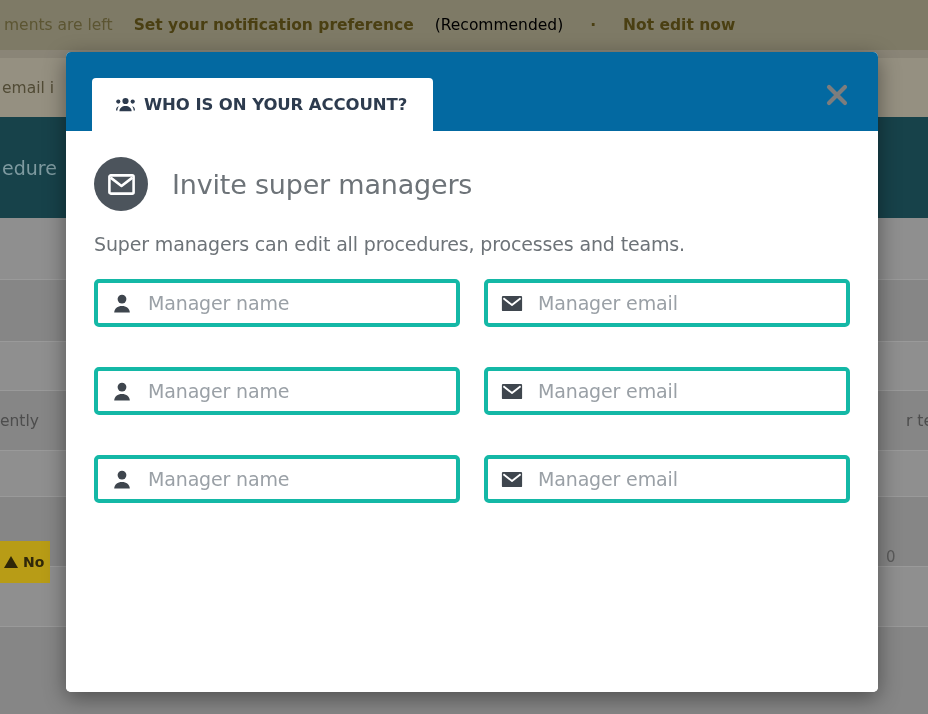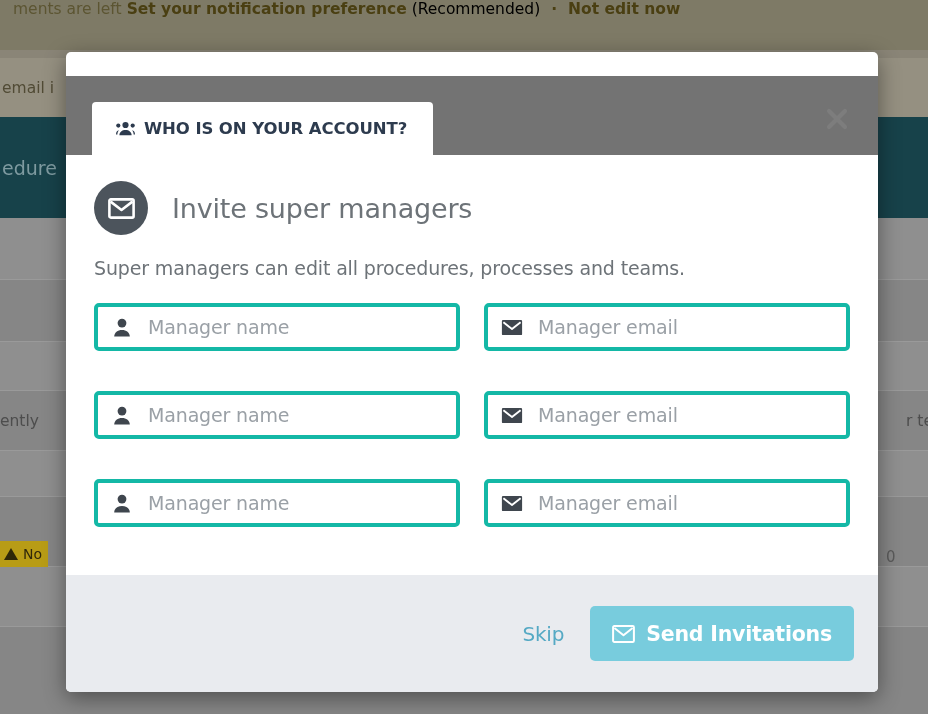--- a/index.html
+++ b/index.html
@@ -25,24 +25,25 @@
 
   .bg-banner {
     position: absolute;
     left: 0; top: 0;
     width: 928px;
     height: 50px;
     background: #7e7a66;
     color: #4f4415;
     font-size: 15.5px;
     display: flex;
-    align-items: flex-start;
-    padding-left: 13px;
+    align-items: center;
+    padding-left: 4px;
     box-sizing: border-box;
     white-space: nowrap;
+    gap: 16px;
   }
   .bg-banner .plain { color: #5c5532; }
   .bg-banner .bold  { color: #4a3f12; font-weight: bold; }
   .bg-banner .dim   { color: #000000; }
   .bg-banner .sep   { color: #4a3f12; font-weight: bold; padding: 0 6px; }
   .bg-banner span { margin-right: 5px; }
 
   .bg-strip-top {
     position: absolute;
     left: 0; top: 50px;
@@ -90,25 +91,25 @@
     align-items: center;
     white-space: nowrap;
   }
   .bg-row.light { background: #8f8f8f; }
   .bg-row.dark  { background: #868686; }
 
   .bg-warnbadge {
     position: absolute;
     left: 0;
     top: 541px;
-    height: 26px;
+    height: 42px;
     background: #b89c16;
     color: #30280a;
     font-size: 14px;
-    font-weight: normal;
+    font-weight: bold;
     display: flex;
     align-items: center;
     padding: 0 6px 0 4px;
     box-sizing: border-box;
     white-space: nowrap;
   }
   .bg-warnbadge .tri {
     display: inline-block;
     width: 0; height: 0;
     border-left: 7px solid transparent;
@@ -137,23 +138,22 @@
     border-radius: 5px;
     box-shadow: 0 6px 22px rgba(0,0,0,0.42);
     overflow: hidden;
     display: flex;
     flex-direction: column;
   }
 
   .modal-header {
     position: relative;
     height: 79px;
-    background: #737373;
+    background: #0369a1;
     flex: 0 0 auto;
-    margin-top: 24px;
   }
   .tab {
     position: absolute;
     left: 26px;
     top: 26px;
     height: 53px;
     background: #ffffff;
     border-top-left-radius: 4px;
     border-top-right-radius: 4px;
     display: flex;
@@ -442,26 +442,14 @@
             <rect x="0.9" y="0.9" width="20.2" height="15.2" rx="1.2" fill="#3f464e"></rect>
             <path d="M2.4 3.2 L11 10 L19.6 3.2" fill="none" stroke="#ffffff" stroke-width="1.9" stroke-linejoin="round"></path>
           </svg>
         </span>
         <input type="text" placeholder="Manager email" style="">
       </div>
 
     </div>
   </div>
 
-  <div class="modal-footer">
-    <a class="skip-link">Skip</a>
-    <button class="send-btn">
-      <span>
-        <svg width="23" height="18" viewBox="0 0 23 18" aria-hidden="true">
-          <rect x="1.1" y="1.1" width="20.8" height="15.8" rx="1.2" fill="none" stroke="#ffffff" stroke-width="2"></rect>
-          <path d="M2.4 3 L11.5 10.2 L20.6 3" fill="none" stroke="#ffffff" stroke-width="2" stroke-linejoin="round"></path>
-        </svg>
-      </span>
-      <span>Send Invitations</span>
-    </button>
-  </div>
 
 </div>
 
 </body></html>

